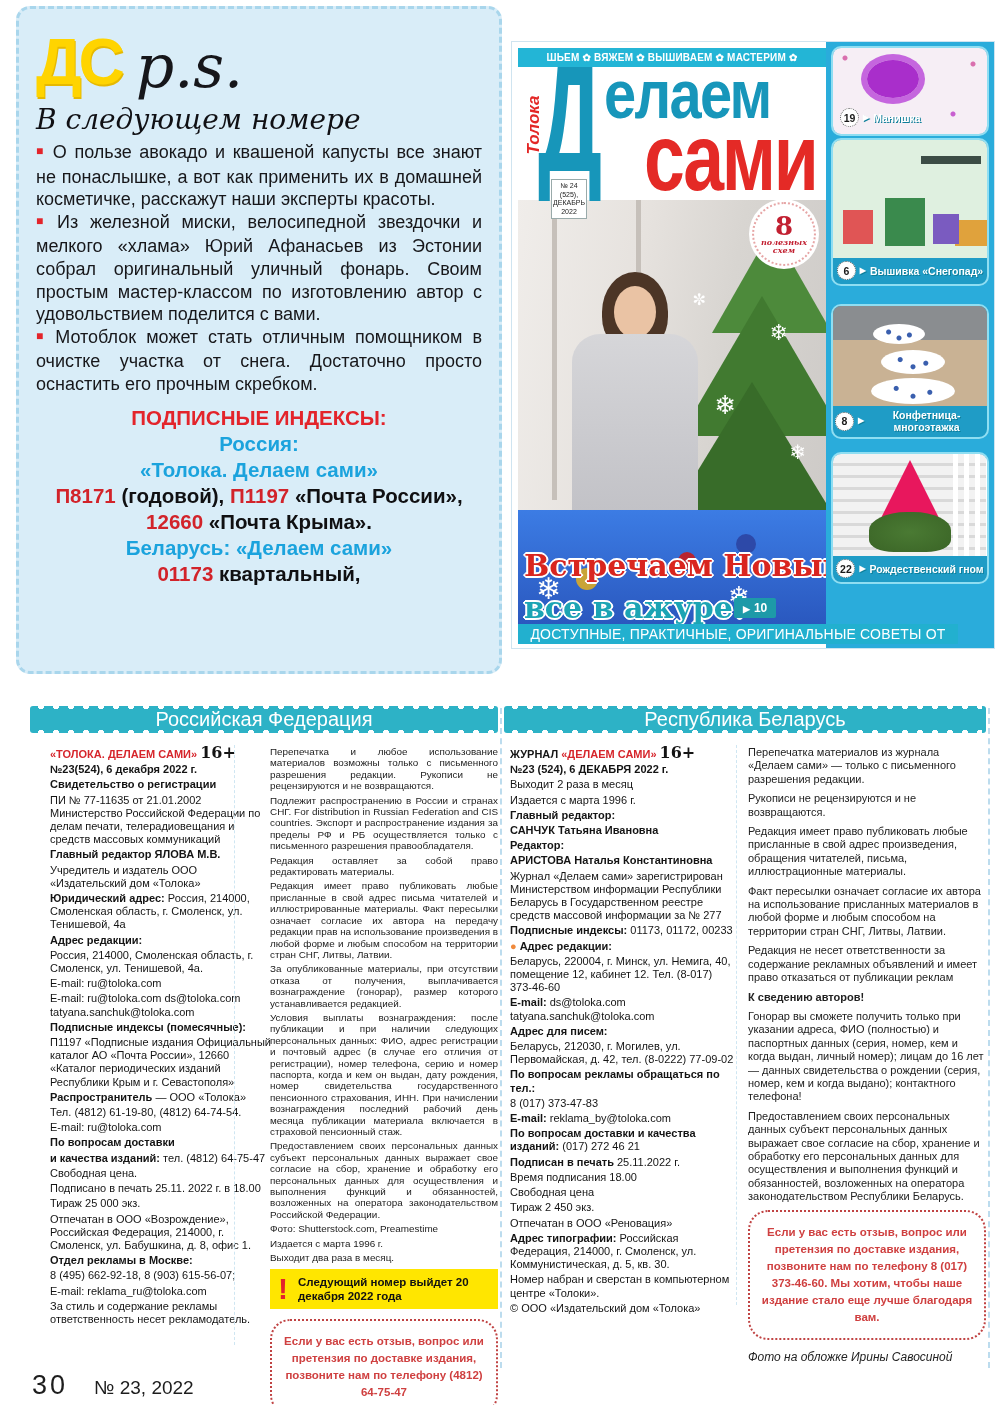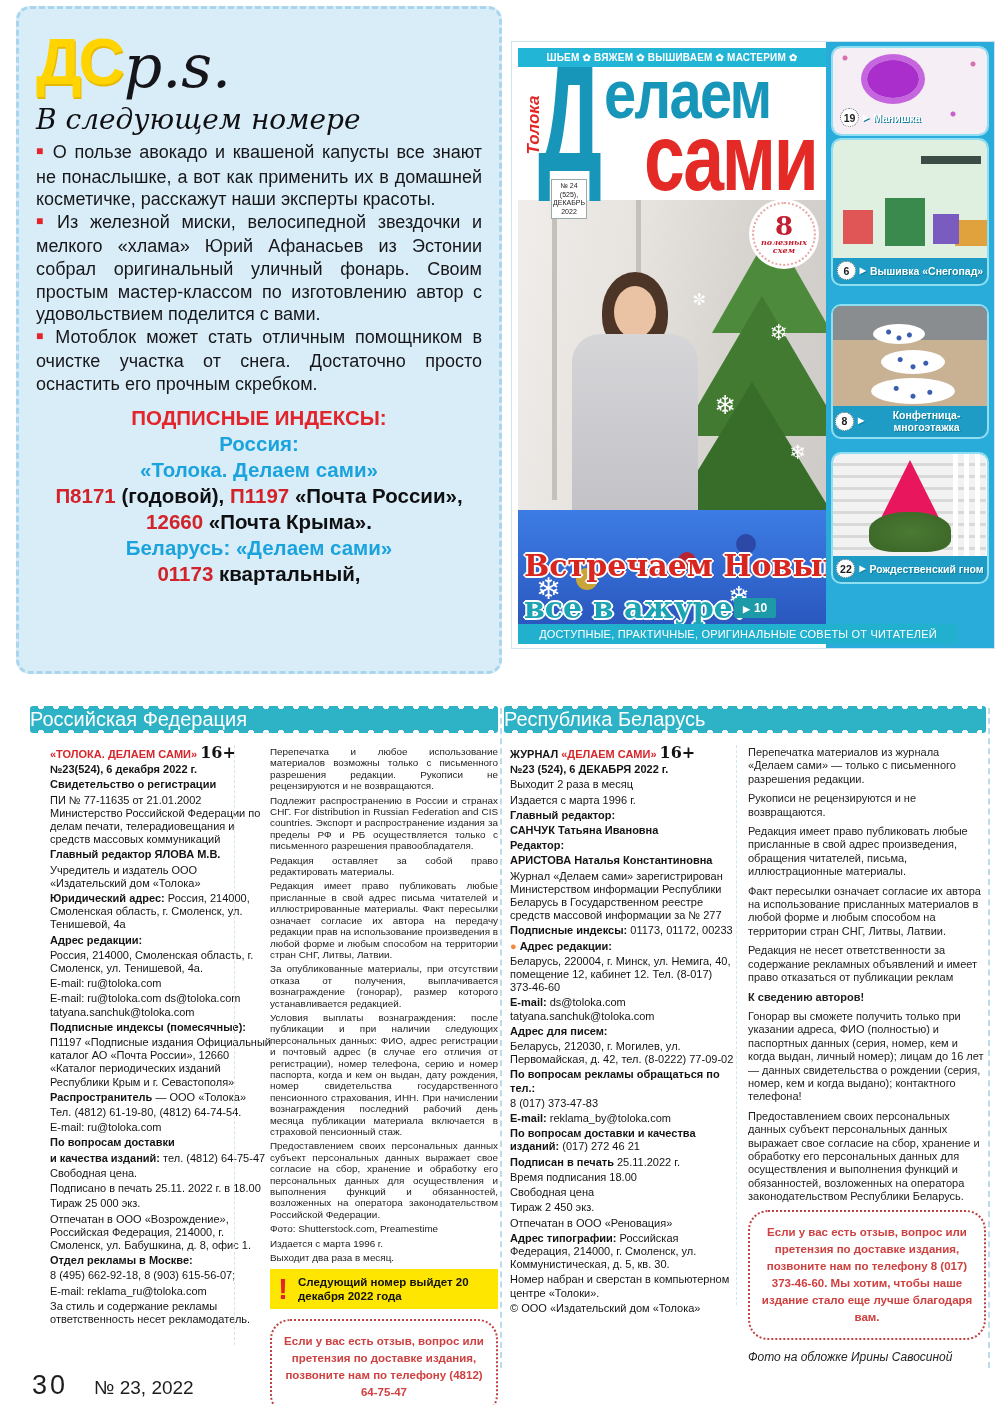--- a/index.html
+++ b/index.html
@@ -3,21 +3,21 @@
 <meta charset="utf-8">
 <style>
   * { margin:0; padding:0; box-sizing:border-box; }
   body { background:#ffffff; font-family:"Liberation Sans", sans-serif; }
   .page { position:relative; width:1000px; height:1405px; background:#fff; overflow:hidden; }
 
   
   .ps-panel { position:absolute; left:16px; top:6px; width:486px; height:668px;
     background:#d9edf8; border:3px dashed #a9d6ec; border-radius:14px;
     padding:8px 17px; overflow:hidden; }
-  .logo-row { height:78px; display:flex; align-items:flex-end; gap:2px; }
+  .logo-row { height:78px; display:flex; align-items:flex-end; gap:14px; }
   .logo-ds { font-size:64px; font-weight:800; color:#ffd400; letter-spacing:-3px; line-height:66px;
     text-shadow:1px 2px 0 #e6b900; }
   .logo-ps { font-family:"DejaVu Serif", serif; font-style:italic; font-size:60px; line-height:58px; color:#16161a; }
   .ps-heading { font-family:"DejaVu Serif", serif; font-style:italic; font-size:28px; color:#101014; margin:8px 0 5px; }
   .bullets p { font-size:18px; line-height:22.6px; color:#17171a; text-align:justify; margin:0; }
   .bullets p::before { content:"■"; color:#e3242b; font-size:12px; margin-right:7px; position:relative; top:-3px; }
   .subs { text-align:center; margin-top:9px; }
   .s-title { color:#e3242b; font-weight:bold; font-size:20.5px; line-height:26px; }
   .s-blue  { color:#1ba3dd; font-weight:bold; font-size:20.5px; line-height:26px; }
   .s-line  { color:#101012; font-weight:bold; font-size:20.5px; line-height:26px; }
@@ -61,21 +61,21 @@
   .pgref { position:absolute; left:216px; top:398px; background:#1d9aa8; color:#fff; font-weight:bold;
     font-size:12px; padding:3px 9px; border-radius:2px; }
   .pgref .arr-ico { font-size:9px; margin-right:4px; }
   .badge8 { position:absolute; left:240px; top:160px; width:64px; height:64px; border-radius:50%;
     background:#fff; border:2px dotted #e6a5a5; box-shadow:0 0 0 3px #fff; z-index:5;
     display:flex; flex-direction:column; align-items:center; justify-content:center; text-align:center; }
   .b8-num { font-family:"DejaVu Serif", serif; font-weight:bold; color:#c22031; font-size:26px; line-height:24px; }
   .b8-line { font-family:"DejaVu Serif", serif; font-style:italic; font-weight:bold; color:#c22031;
     font-size:8px; line-height:8.5px; }
   .cover-bottomstrip { position:absolute; left:6px; top:582px; width:440px; height:20px; background:#22b0cf;
-    color:#fff; font-size:11px; line-height:20px; text-align:center; z-index:6; letter-spacing:.2px; }
+    color:#fff; font-size:14px; line-height:20px; text-align:center; z-index:6; letter-spacing:.2px; }
 
   .cover-sidebar { position:absolute; left:314px; top:0; width:168px; height:606px; background:#2aacdb; }
   .thumb { position:absolute; left:5px; width:158px; border:2px solid #8fdef2; border-radius:10px;
     overflow:hidden; background:#1f9cc6; }
   .thumb-img { position:relative; width:100%; }
   .tcap { display:flex; gap:4px; align-items:center; justify-content:center; padding:3px 2px 4px;
     color:#fff; font-weight:bold; font-size:10.5px; line-height:12px; text-align:center;
     text-shadow:1px 1px 0 #0e7e99; }
   .tcap-overlay { position:absolute; bottom:3px; left:5px; right:2px; justify-content:flex-start; }
   .numchip { flex:none; min-width:19px; height:19px; border-radius:50%; background:#fff; border:1.5px dotted #666;
@@ -107,21 +107,21 @@
     border-radius:46% 46% 30% 30%; background:radial-gradient(#4a7a33,#3a6426); }
   .gnome-nose { position:absolute; left:70px; top:58px; width:13px; height:11px; border-radius:50%; background:#eac3a4; }
   .railing { position:absolute; right:0; top:0; width:34px; height:102px;
     background:repeating-linear-gradient(90deg,#fff 0 5px,transparent 5px 11px); }
 
   
   .imp-block { position:absolute; top:706px; }
   .rf-block { left:30px; width:468px; }
   .rb-block { left:504px; width:482px; }
   .bar { position:relative; height:27px; background:#2db2c6; color:#fff; font-size:20px; line-height:27px;
-    border-radius:3px; }
+    text-align:center; border-radius:3px; }
   .bar::before, .bar::after { content:""; position:absolute; left:4px; right:4px; height:8px;
     background-image:radial-gradient(circle 3.2px at 7px 4px,#fff 3px,transparent 3.4px);
     background-size:15px 8px; background-repeat:repeat-x; }
   .bar::before { top:-4px; } .bar::after { bottom:-4px; }
   .icol { position:absolute; }
   .rf-c1 { left:20px;   top:40px; width:226px; }
   .rf-c2 { left:240px; top:40px; width:228px; }
   .rb-c1 { left:6px;   top:40px; width:226px; }
   .rb-c2 { left:244px; top:40px; width:238px; }
   .mast { font-size:12.5px; color:#111; margin:0 0 3px; }

